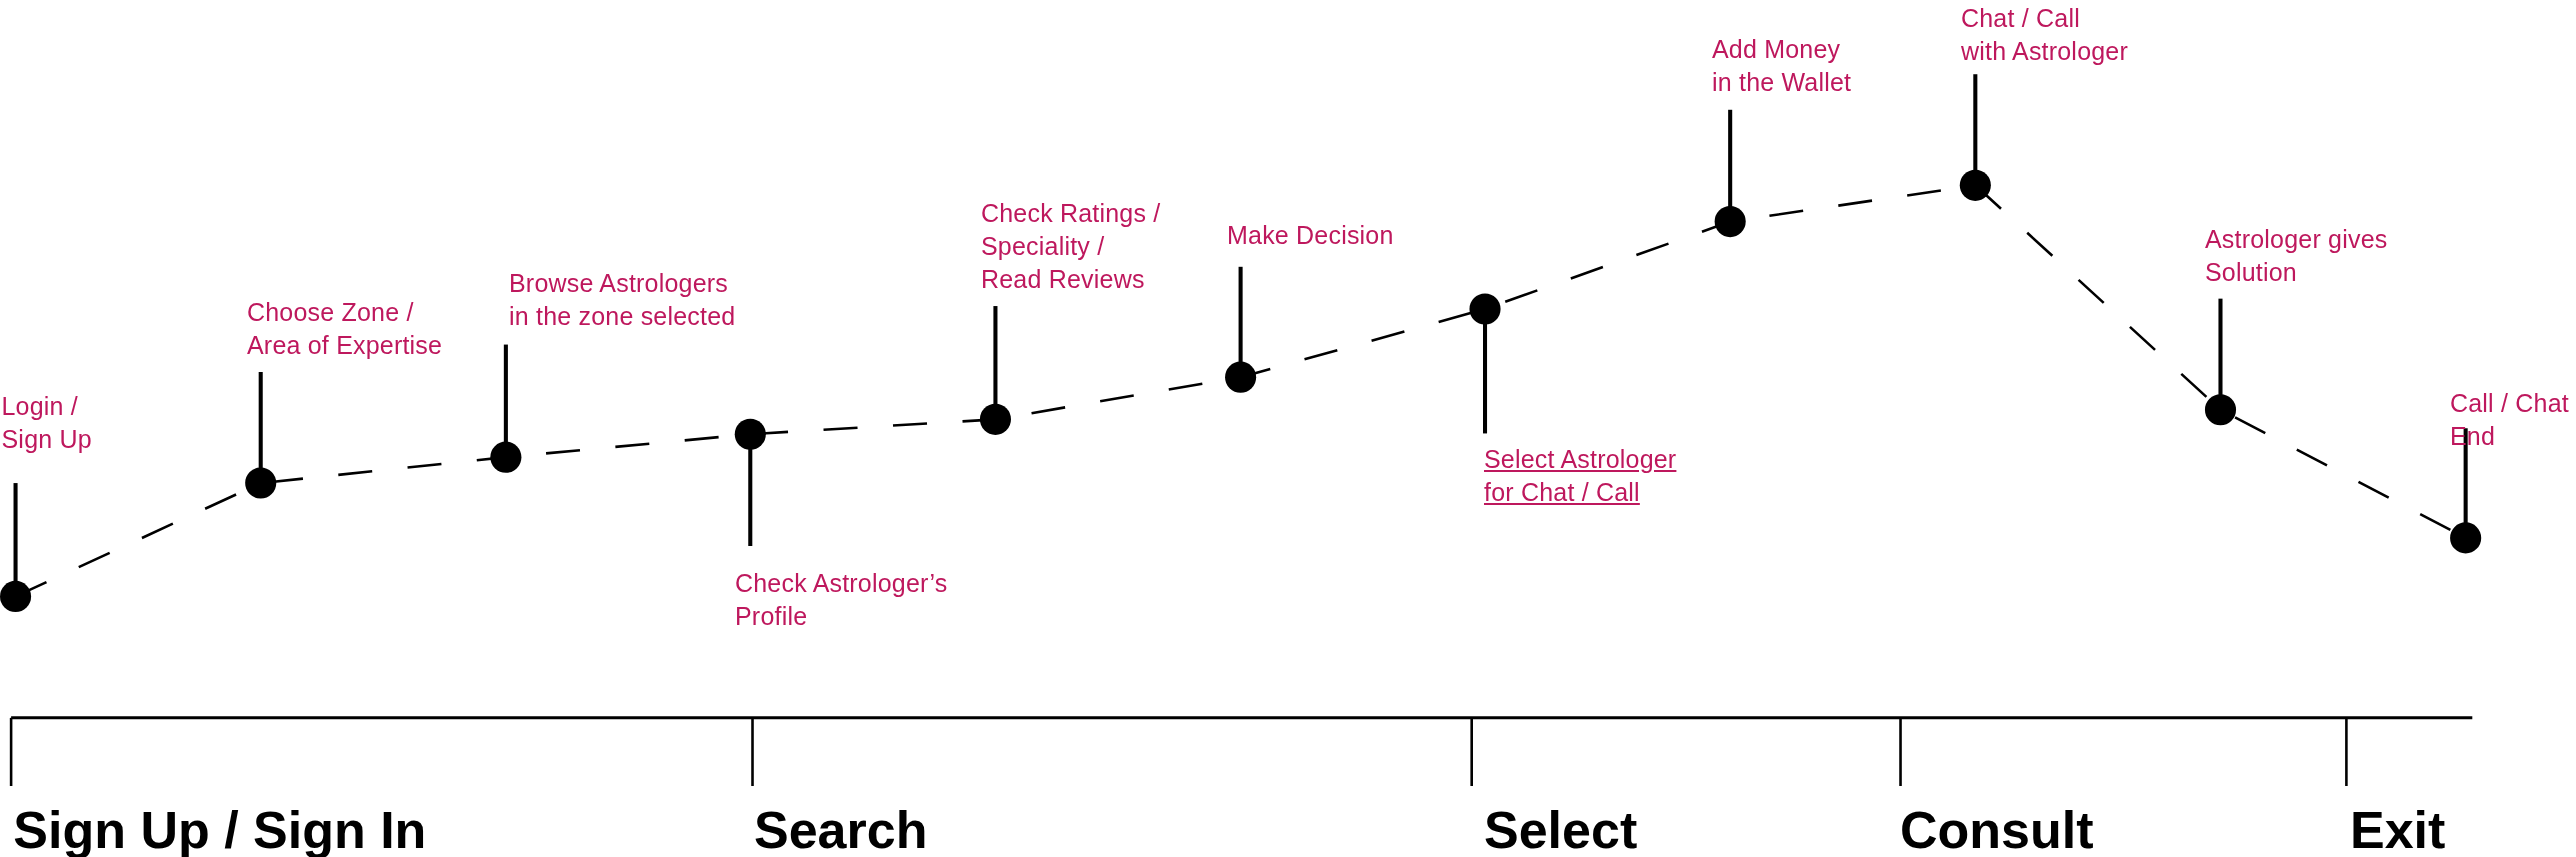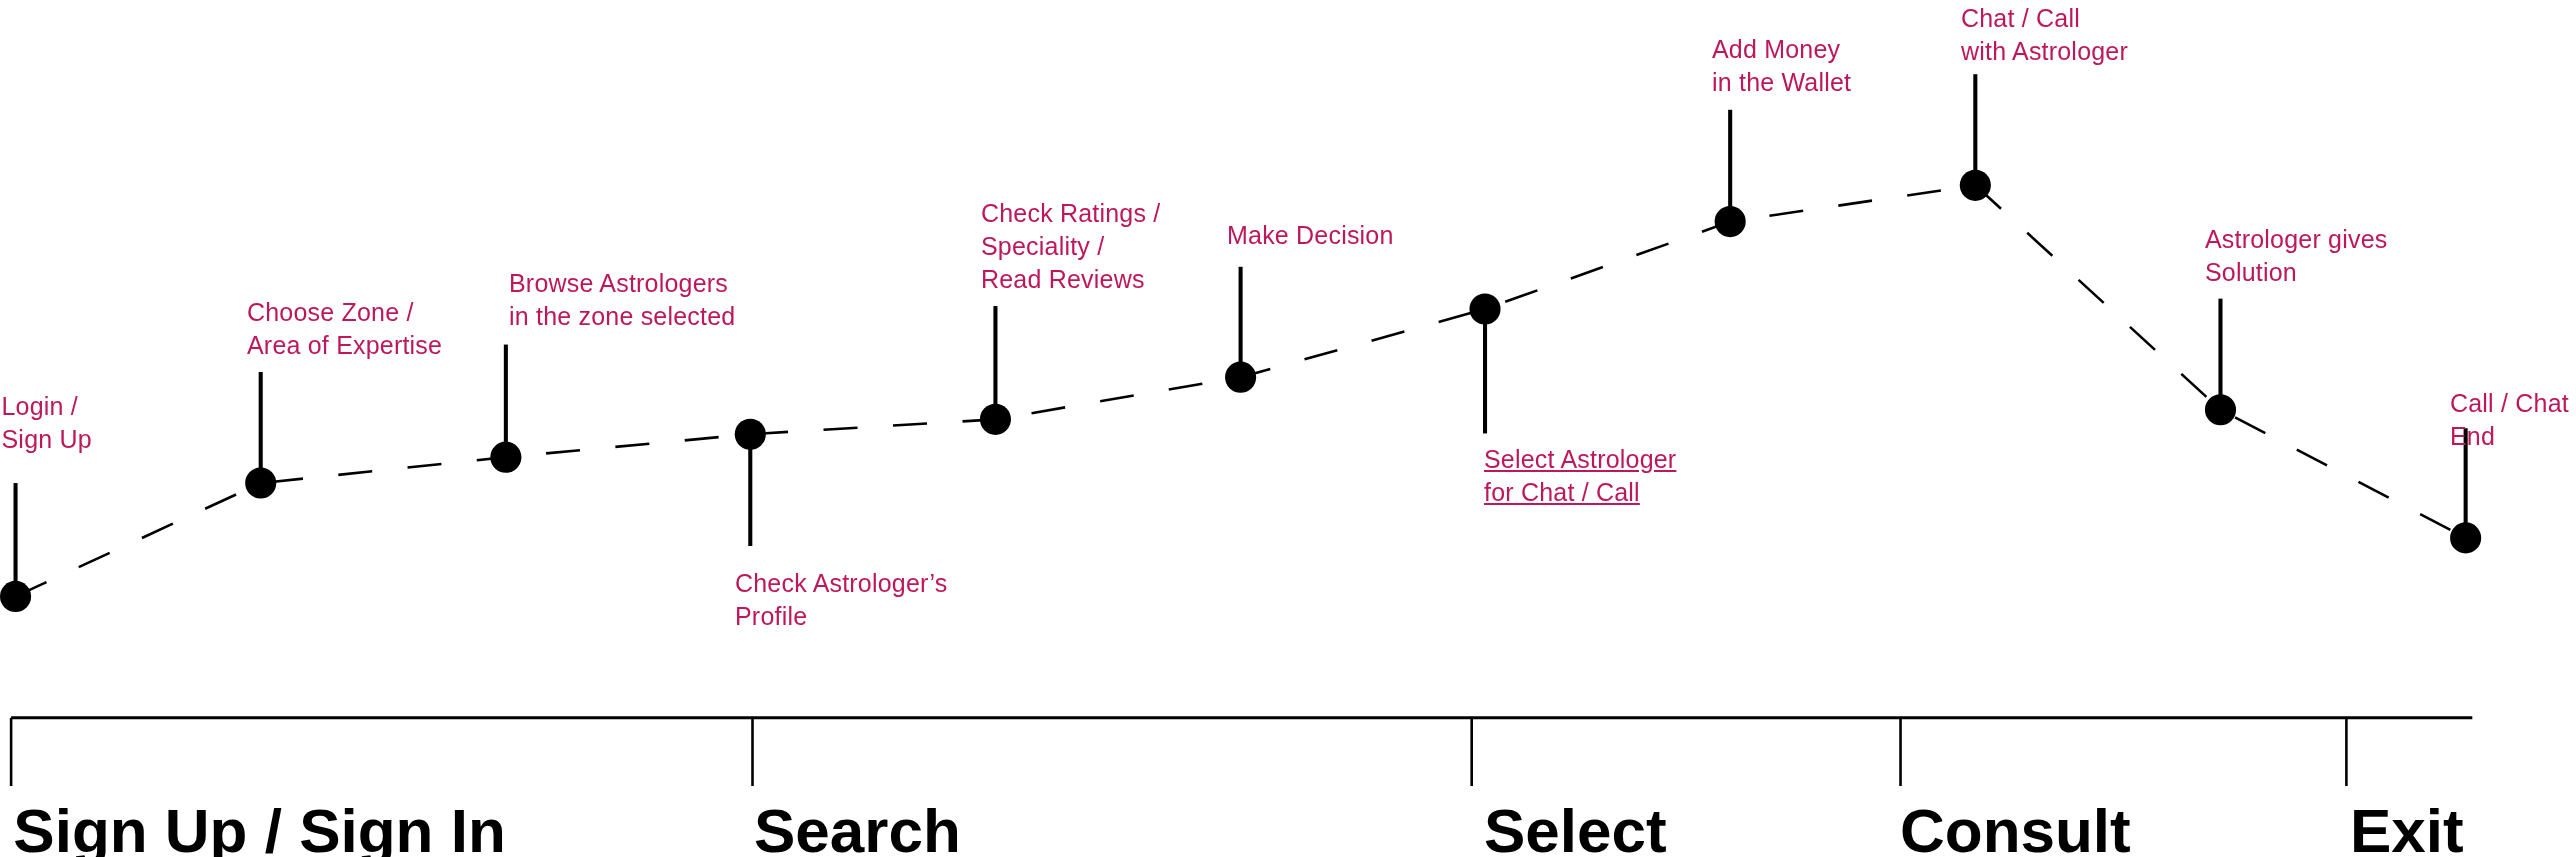--- a/index.html
+++ b/index.html
@@ -15,21 +15,21 @@
   .step-label {
     position: absolute;
     font-size: 25px;
     line-height: 33px;
     color: #be185d;
     white-space: pre-line;
     letter-spacing: 0.2px;
   }
   .phase-label {
     position: absolute;
-    font-size: 62px;
+    font-size: 52px;
     line-height: 53px;
     font-weight: bold;
     color: #000000;
     white-space: nowrap;
   }
 </style>
 </head>
 <body>
 
 <div class="canvas">

